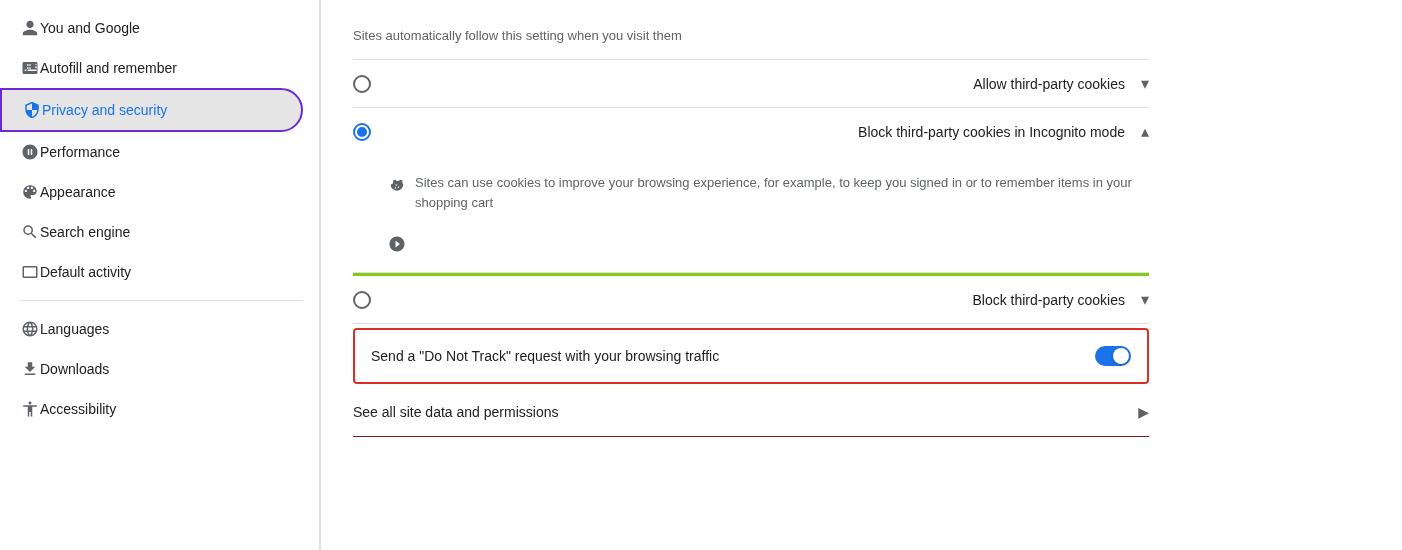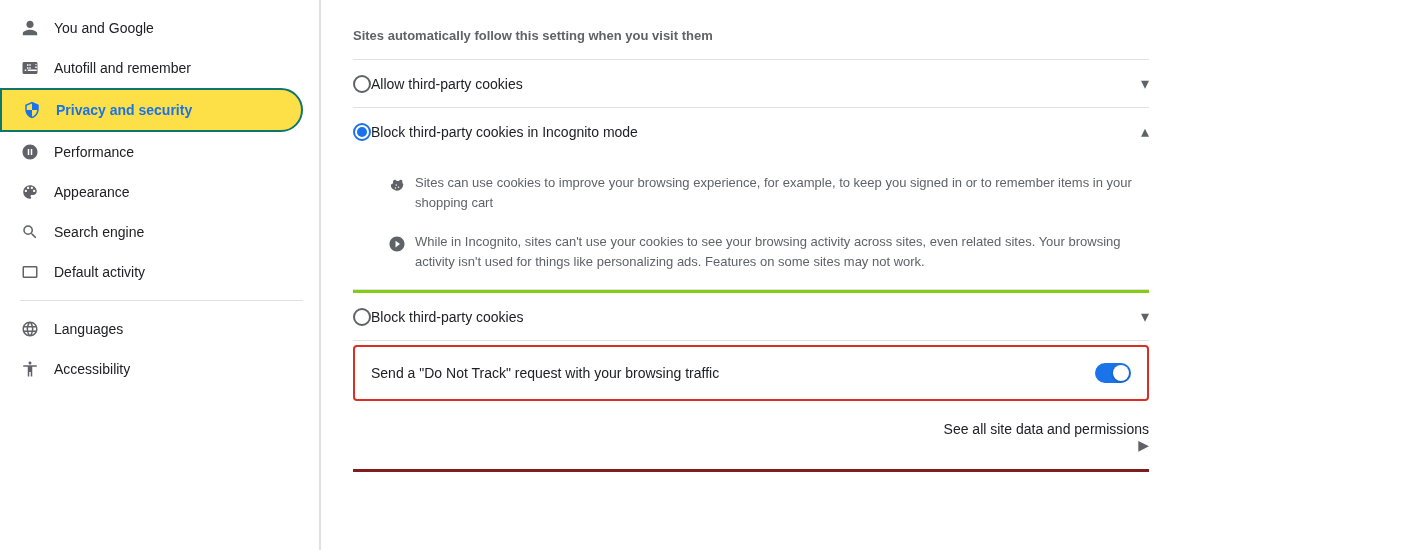--- a/index.html
+++ b/index.html
@@ -24,27 +24,26 @@
     }
     .sidebar-item {
       display: flex;
       align-items: center;
       padding: 10px 16px 10px 20px;
       cursor: pointer;
       border-radius: 0 24px 24px 0;
       margin-right: 16px;
       color: #202124;
       font-size: 14px;
-      gap: 14px;
     }
     .sidebar-item.active {
-      background: #fde047;
+      background: #e5e5e5;
       color: #1a73e8;
-      font-weight: 700;
-      border: 2px solid #0f766e;
+      font-weight: 400;
+      border: 2px solid #6d28d9;
     }
     .sidebar-item .icon {
       width: 20px;
       height: 20px;
       display: flex;
       align-items: center;
       justify-content: center;
       flex-shrink: 0;
       color: #5f6368;
     }
@@ -66,31 +65,31 @@
     .content-inner {
       padding: 16px 32px;
       max-width: 860px;
     }
 
     .top-description {
       color: #5f6368;
       font-size: 13px;
       padding: 12px 0 16px 0;
       border-bottom: 1px solid #e0e0e0;
-      font-weight: bold;
     }
 
     
     .cookie-option {
       display: flex;
       align-items: center;
       padding: 14px 0;
       border-bottom: 1px solid #e0e0e0;
       cursor: pointer;
-      gap: 0;
+      gap: 16px;
+      text-align: right;
     }
     .radio-circle {
       width: 18px;
       height: 18px;
       border-radius: 50%;
       border: 2px solid #5f6368;
       flex-shrink: 0;
       display: flex;
       align-items: center;
       justify-content: center;
@@ -178,25 +177,24 @@
       width: 16px;
       height: 16px;
       border-radius: 50%;
       background: #fff;
       box-shadow: 0 1px 3px rgba(0,0,0,0.3);
     }
 
     
     .site-data-row {
       display: flex;
-      align-items: flex-end;
+      align-items: flex-start;
       padding: 16px 0;
       cursor: pointer;
-      border-bottom: 3px solid #7f1d1d;
-      flex-direction: column;
+      border-bottom: 1px solid #7f1d1d;
     }
     .site-data-label {
       flex: 1;
       font-size: 14px;
       color: #202124;
     }
     .arrow-right {
       color: #5f6368;
       font-size: 14px;
     }
@@ -280,20 +278,28 @@
 
   <div class="sidebar-item">
     <span class="icon">
       <svg width="18" height="18" viewBox="0 0 24 24" fill="currentColor">
         <path d="M11.99 2C6.47 2 2 6.48 2 12s4.47 10 9.99 10C17.52 22 22 17.52 22 12S17.52 2 11.99 2zm6.93 6h-2.95c-.32-1.25-.78-2.45-1.38-3.56 1.84.63 3.37 1.91 4.33 3.56zM12 4.04c.83 1.2 1.48 2.53 1.91 3.96h-3.82c.43-1.43 1.08-2.76 1.91-3.96zM4.26 14C4.1 13.36 4 12.69 4 12s.1-1.36.26-2h3.38c-.08.66-.14 1.32-.14 2s.06 1.34.14 2H4.26zm.82 2h2.95c.32 1.25.78 2.45 1.38 3.56-1.84-.63-3.37-1.9-4.33-3.56zm2.95-8H5.08c.96-1.66 2.49-2.93 4.33-3.56C8.81 5.55 8.35 6.75 8.03 8zM12 19.96c-.83-1.2-1.48-2.53-1.91-3.96h3.82c-.43 1.43-1.08 2.76-1.91 3.96zM14.34 14H9.66c-.09-.66-.16-1.32-.16-2s.07-1.35.16-2h4.68c.09.65.16 1.32.16 2s-.07 1.34-.16 2zm.25 5.56c.6-1.11 1.06-2.31 1.38-3.56h2.95c-.96 1.65-2.49 2.93-4.33 3.56zM16.36 14c.08-.66.14-1.32.14-2s-.06-1.34-.14-2h3.38c.16.64.26 1.31.26 2s-.1 1.36-.26 2h-3.38z"></path>
       </svg>
     </span>
     <span>Languages</span>
   </div>
 
+  <div class="sidebar-item">
+    <span class="icon">
+      <svg width="18" height="18" viewBox="0 0 24 24" fill="currentColor">
+        <path d="M19 9h-4V3H9v6H5l7 7 7-7zM5 18v2h14v-2H5z"></path>
+      </svg>
+    </span>
+    <span>Downloads</span>
+  </div>
 
   <div class="sidebar-item">
     <span class="icon">
       <svg width="18" height="18" viewBox="0 0 24 24" fill="currentColor">
         <path d="M12 2c1.1 0 2 .9 2 2s-.9 2-2 2-2-.9-2-2 .9-2 2-2zm9 7h-6v13h-2v-6h-2v6H9V9H3V7h18v2z"></path>
       </svg>
     </span>
     <span>Accessibility</span>
   </div>
 </div>
@@ -325,21 +331,20 @@
             </svg>
           </span>
           <span class="expanded-text">Sites can use cookies to improve your browsing experience, for example, to keep you signed in or to remember items in your shopping cart</span>
         </div>
         <div class="expanded-row">
           <span class="expanded-icon">
             <svg width="18" height="18" viewBox="0 0 24 24" fill="#5f6368">
               <path d="M12 2C6.48 2 2 6.48 2 12s4.48 10 10 10 10-4.48 10-10S17.52 2 12 2zm-2 14.5v-9l6 4.5-6 4.5z"></path>
             </svg>
           </span>
-          <span class="expanded-text">While in Incognito, sites can't use your cookies to see your browsing activity across sites, even related sites. Your browsing activity isn't used for things like personalizing ads. Features on some sites may not work.</span>
         </div>
       </div>
     </div>
 
     <div class="cookie-option">
       <div class="radio-circle"></div>
       <span class="option-label">Block third-party cookies</span>
       <span class="chevron">▾</span>
     </div>
 

